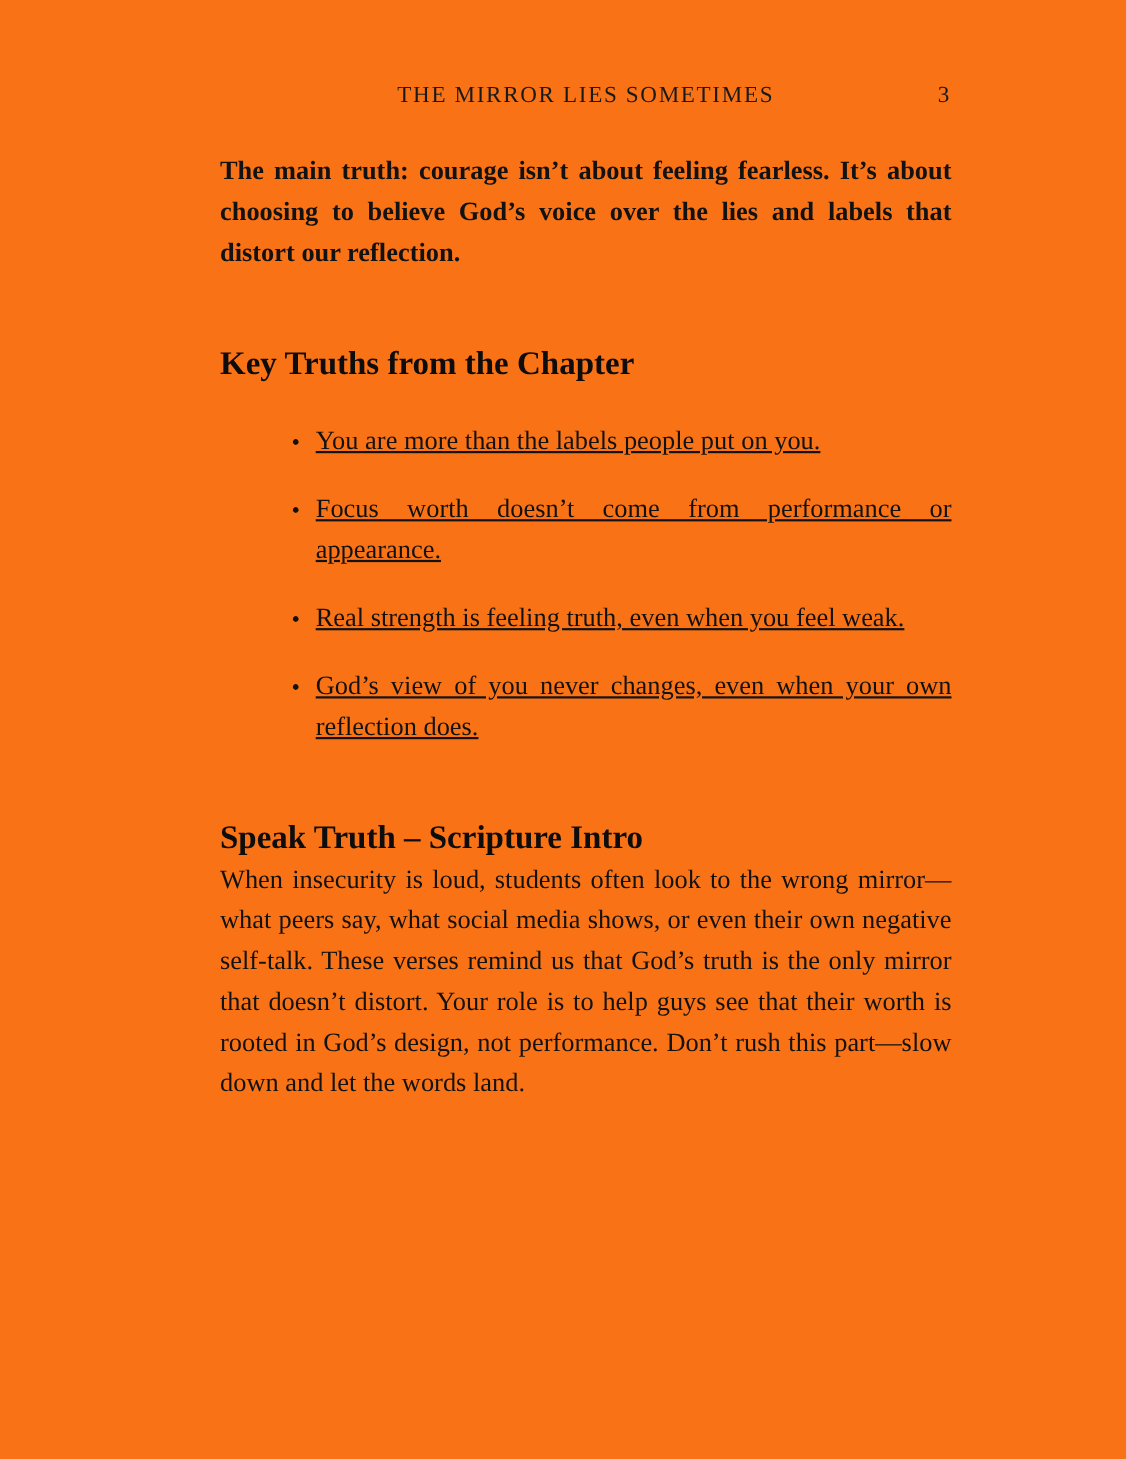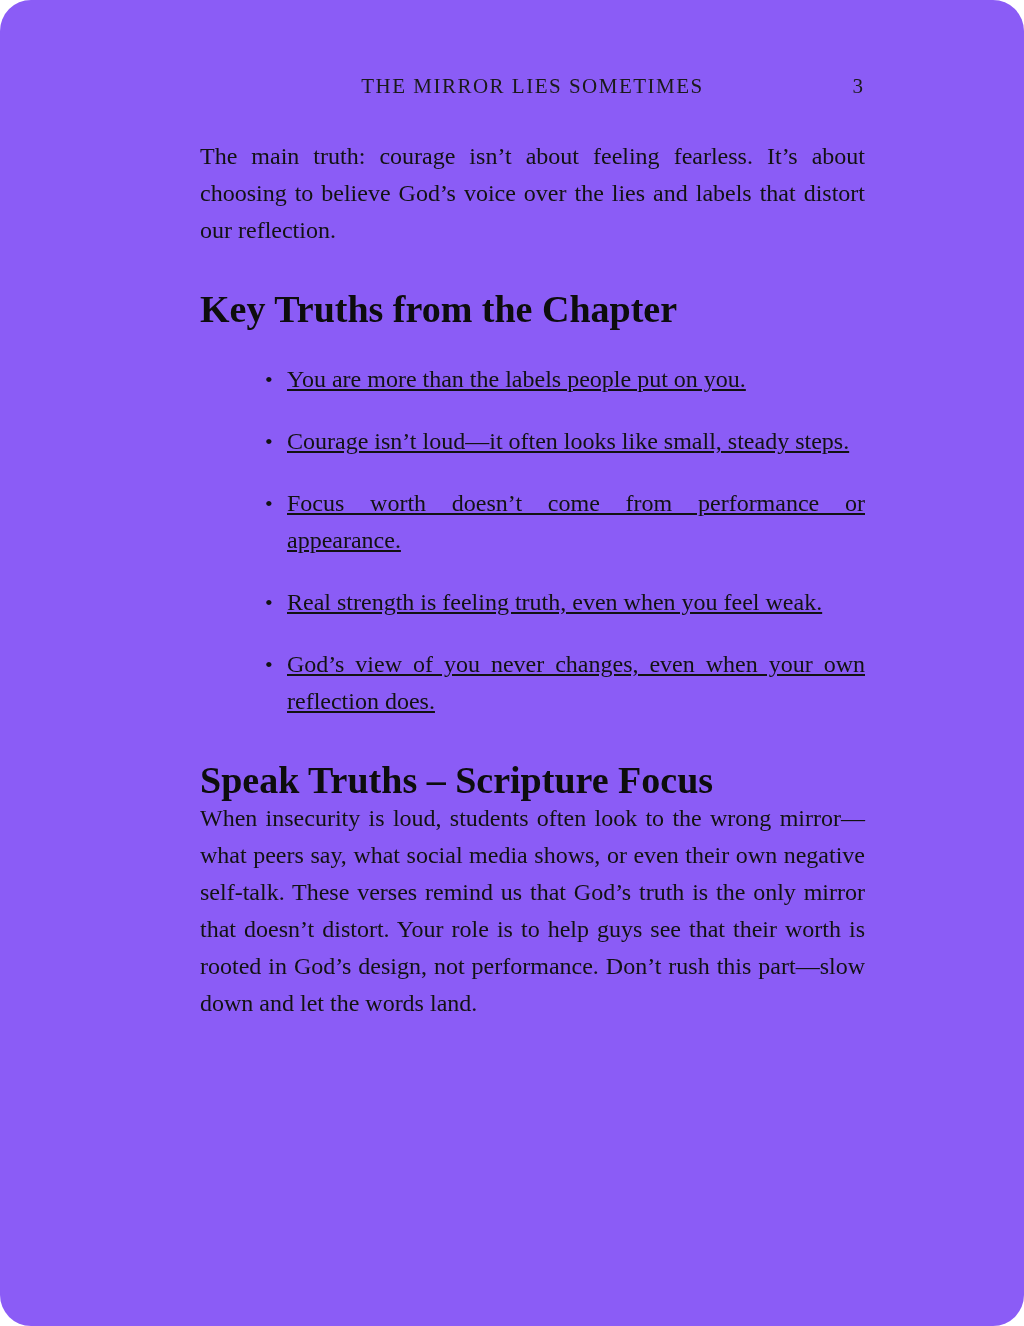--- a/index.html
+++ b/index.html
@@ -4,27 +4,26 @@
 <style>
   html, body {
     margin: 0;
     padding: 0;
     background: #ffffff;
   }
   .page {
     position: relative;
     width: 1024px;
     height: 1326px;
-    background: #8b5cf6;
+    background: #f97316;
     color: #121212;
     font-family: "Liberation Serif", "DejaVu Serif", serif;
     box-sizing: border-box;
     padding: 72px 159px 0 200px;
     overflow: hidden;
-    border-radius: 31px;
   }
   .running-head {
     position: relative;
     height: 28px;
     margin-bottom: 38px;
   }
   .head-title {
     display: block;
     text-align: center;
     font-size: 21px;
@@ -41,24 +40,25 @@
     color: #1a1a1a;
   }
   .body-par {
     margin: 0;
     font-size: 24px;
     line-height: 37px;
     text-align: justify;
   }
   .intro-par {
     margin-top: 2px;
+    font-weight: bold;
   }
   h2.section-heading {
-    margin: 40px 0 0 0;
-    font-size: 38px;
+    margin: 62px 0 0 0;
+    font-size: 30px;
     line-height: 40px;
     font-weight: 700;
     color: #0d0d0d;
   }
   ul.truths-list {
     list-style: none;
     margin: 32px 0 0 0;
     padding: 0 0 0 87px;
     text-decoration: underline;
   }
@@ -102,24 +102,23 @@
     <span class="head-title">THE MIRROR LIES SOMETIMES</span>
     <span class="page-number">3</span>
   </header>
 
   <p class="body-par intro-par">The main truth: courage isn’t about feeling fearless. It’s about choosing to believe God’s voice over the lies and labels that distort our reflection.</p>
 
   <h2 class="section-heading">Key Truths from the Chapter</h2>
 
   <ul class="truths-list">
     <li>You are more than the labels people put on you.</li>
-    <li>Courage isn’t loud—it often looks like small, steady steps.</li>
     <li>Focus worth doesn’t come from performance or appearance.</li>
     <li>Real strength is feeling truth, even when you feel weak.</li>
     <li>God’s view of you never changes, even when your own reflection does.</li>
   </ul>
 
-  <h2 class="section-heading speak-heading">Speak Truths – Scripture Focus</h2>
+  <h2 class="section-heading speak-heading">Speak Truth – Scripture Intro</h2>
 
 
   <p class="body-par leaders-par">When insecurity is loud, students often look to the wrong mirror—what peers say, what social media shows, or even their own negative self-talk. These verses remind us that God’s truth is the only mirror that doesn’t distort. Your role is to help guys see that their worth is rooted in God’s design, not performance. Don’t rush this part—slow down and let the words land.</p>
 
 </div>
 
 </body></html>

